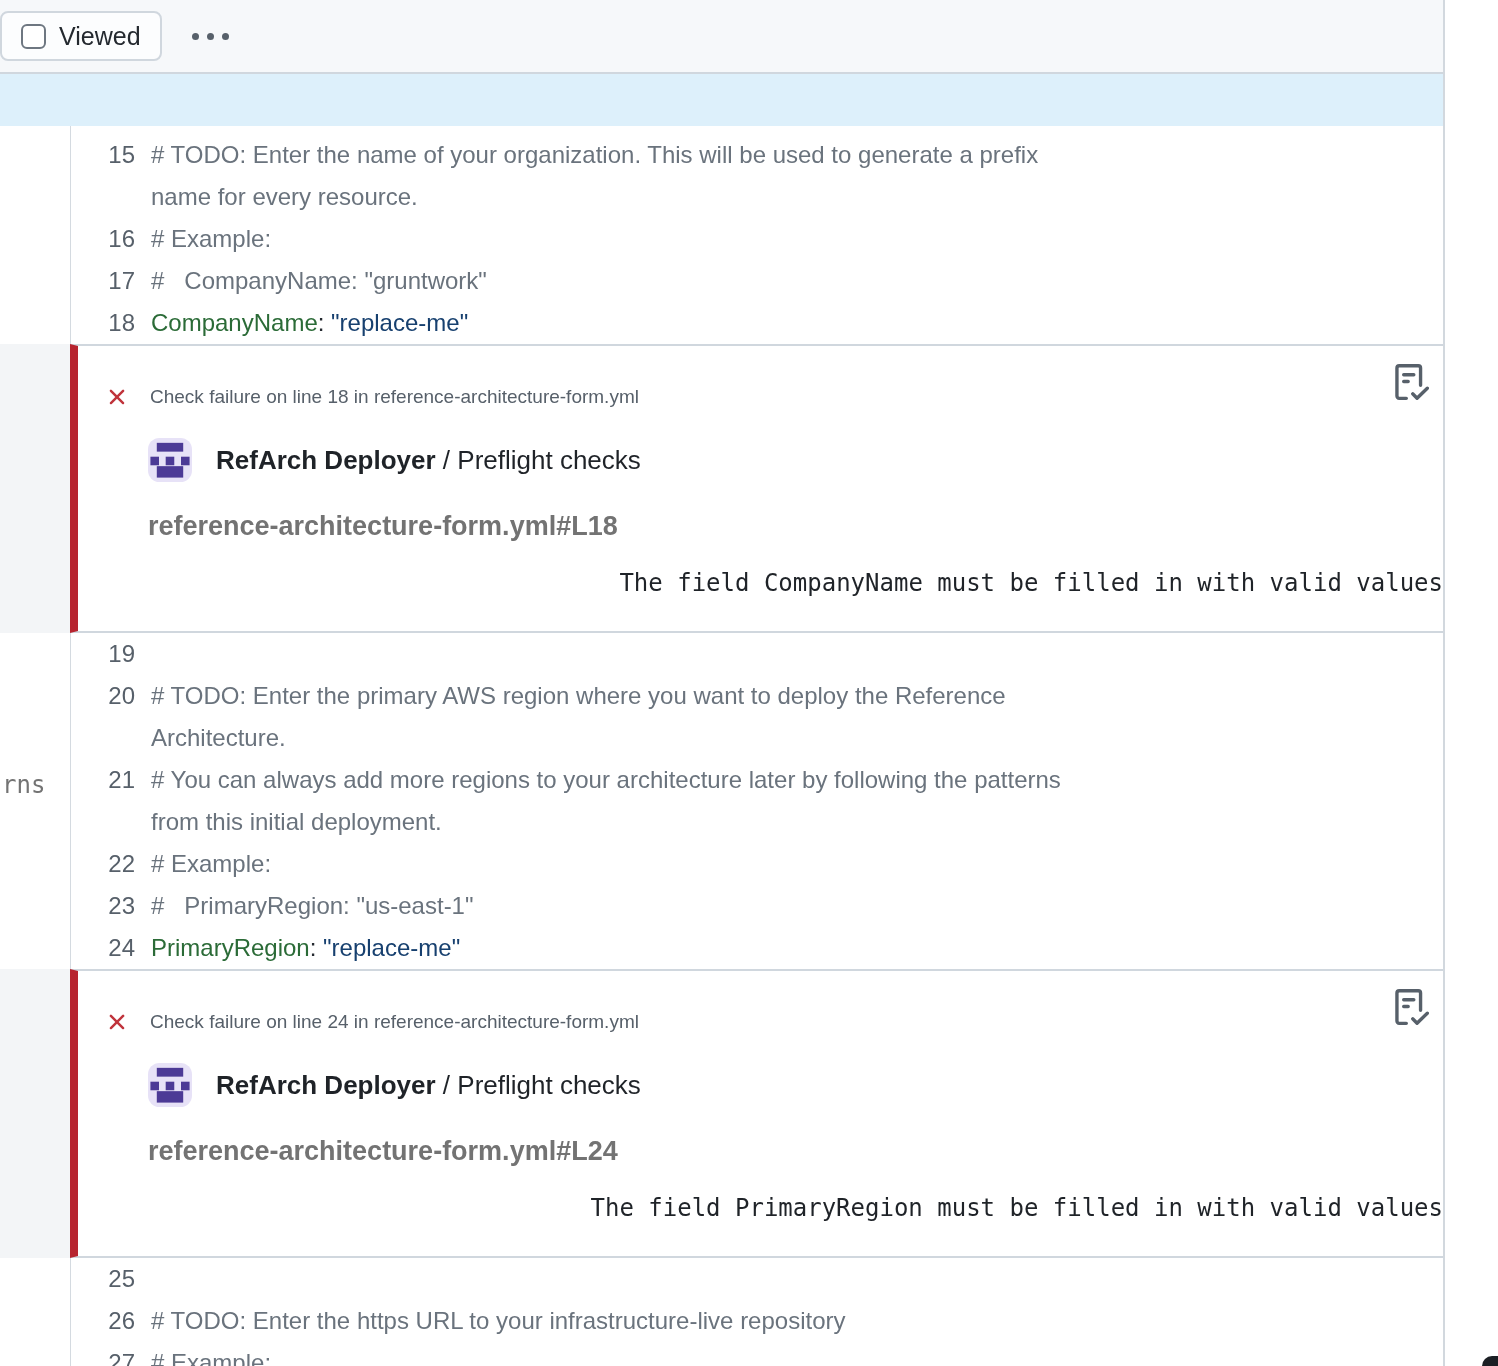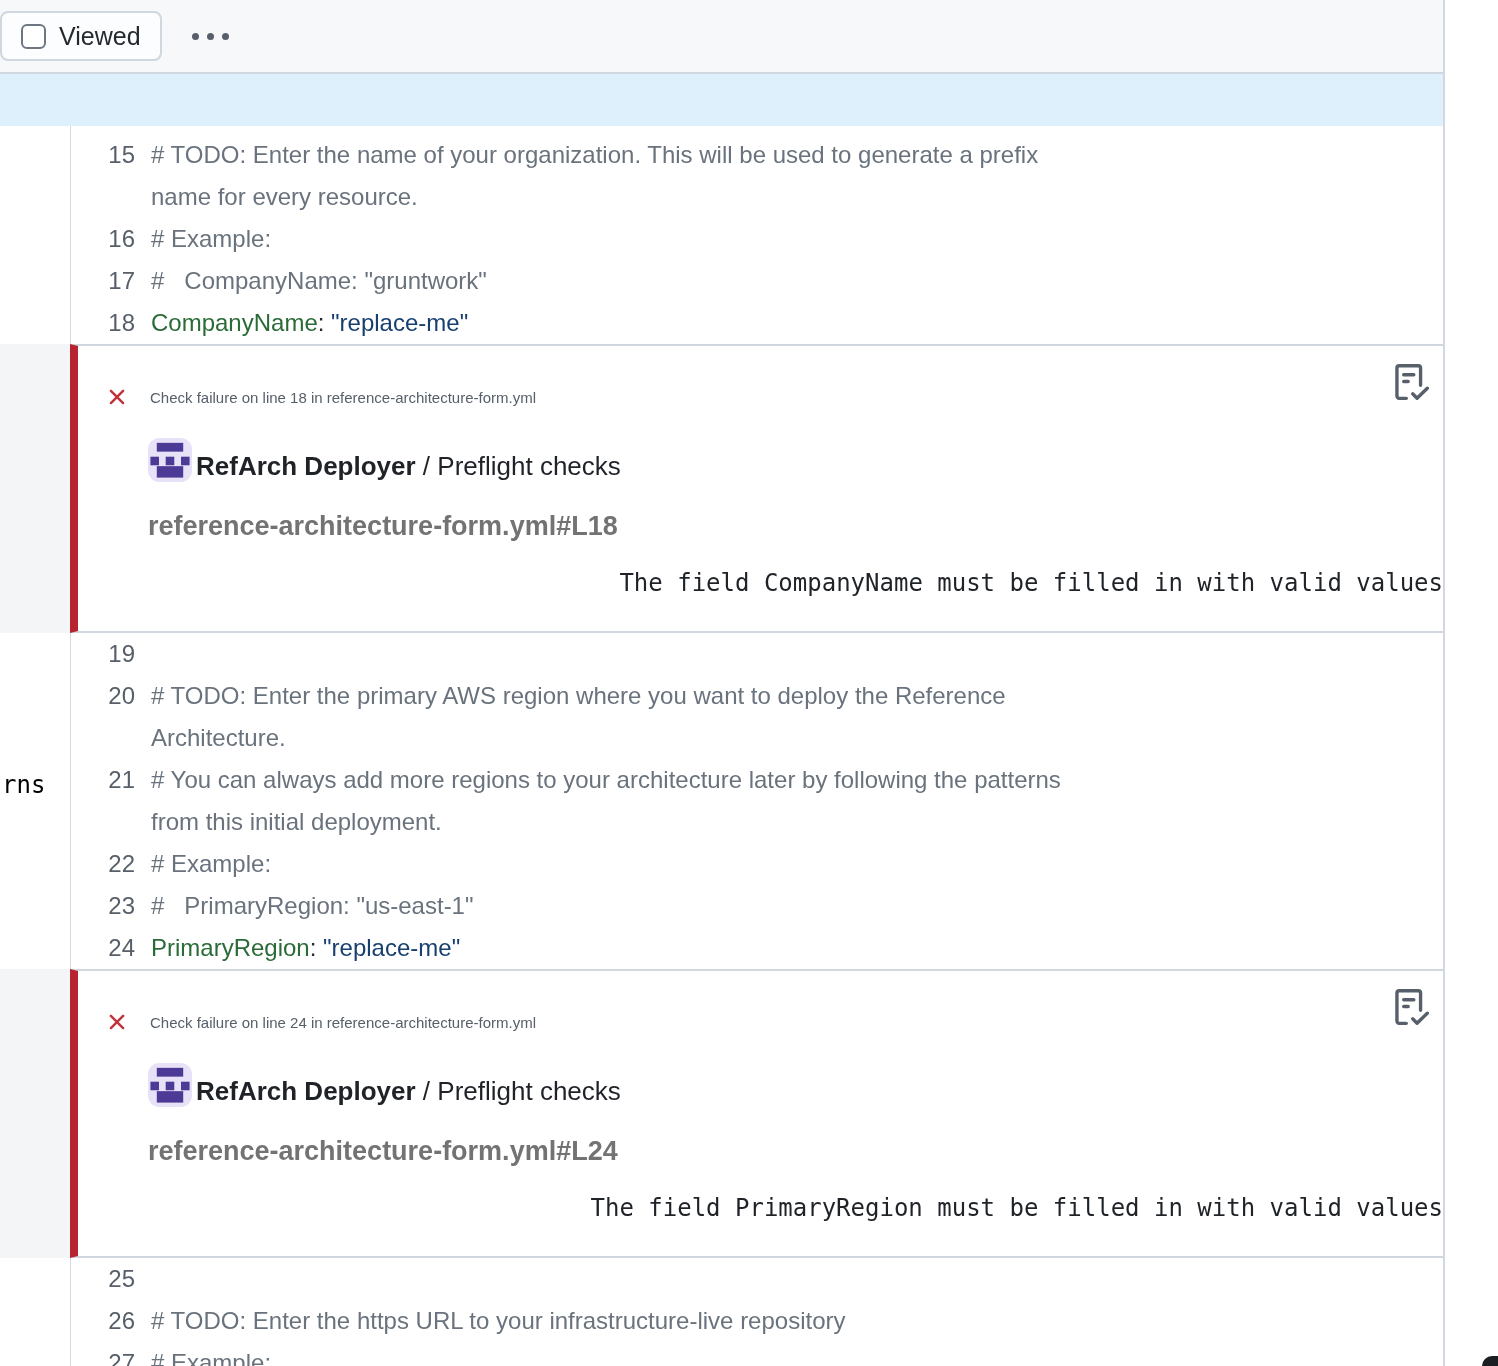--- a/index.html
+++ b/index.html
@@ -36,31 +36,31 @@
   .lines.pad-b{}
   .code-row{height:42px;display:flex;align-items:center;
             font-family:Liberation Sans, sans-serif;font-size:24px;white-space:pre;}
   .lineno{width:64px;flex:none;text-align:right;color:#57606a;}
   .code-text{margin-left:16px;color:#24292f;}
   .tok-comment{color:#6a737d;}
   .tok-key{color:#2b6b37;}
   .tok-punct{color:#24292f;}
   .tok-string{color:#17406f;}
   .left-pane-fragment{position:absolute;left:2px;top:131px;height:42px;line-height:42px;
-                      color:#000000;}
+                      color:#737373;}
 
   
   .annotation-section{display:flex;}
   .ann-gutter{width:70px;flex:none;background:#f3f5f7;}
   .annotation-box{flex:1;position:relative;background:#fff;height:289px;box-sizing:border-box;
                   border-top:2px solid #d0d7de;border-bottom:2px solid #d0d7de;
                   border-left:8px solid #b7242f;padding-top:36px;}
   .ann-header{display:flex;align-items:center;gap:20px;margin-left:26px;height:30px;}
-  .ann-title{font-size:15px;color:#57606a;}
-  .ann-app{display:flex;align-items:flex-end;gap:4px;margin:26px 16px 0 70px;height:44px;}
+  .ann-title{font-size:19px;color:#57606a;}
+  .ann-app{display:flex;align-items:center;gap:24px;margin:26px 16px 0 70px;height:44px;}
   .app-avatar{width:44px;height:44px;flex:none;}
   .app-name{font-size:26px;color:#1f2328;}
   .app-name b{font-weight:bold;}
   .ann-link{margin:28px 0 0 70px;font-size:27px;font-weight:bold;color:#737373;
             cursor:pointer;height:32px;line-height:32px;}
   .ann-message{margin:26px 0 0 70px;font-family:"DejaVu Sans Mono",monospace;
                font-size:24px;color:#1f2328;height:30px;line-height:30px;text-align:right;}
   .file-check-icon{position:absolute;top:18px;right:14px;width:36px;height:36px;cursor:pointer;}
 
   

